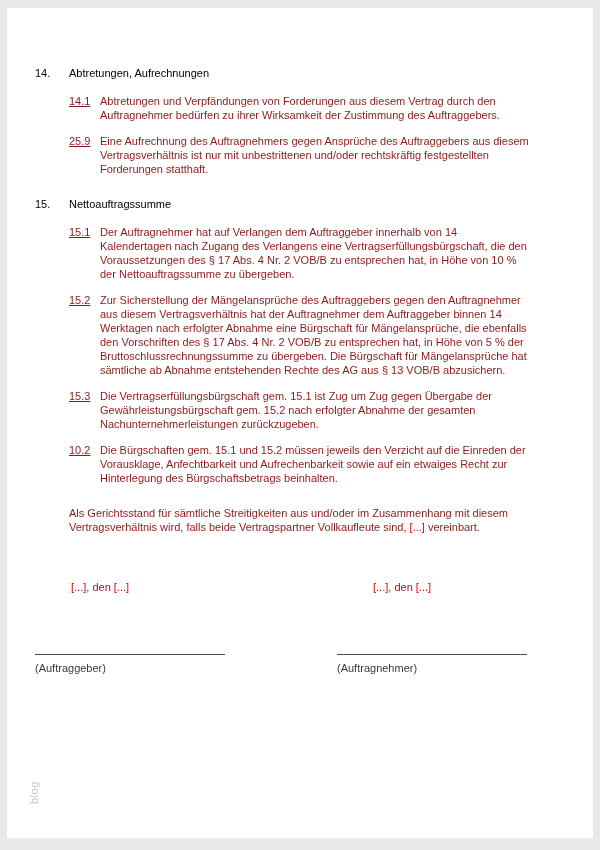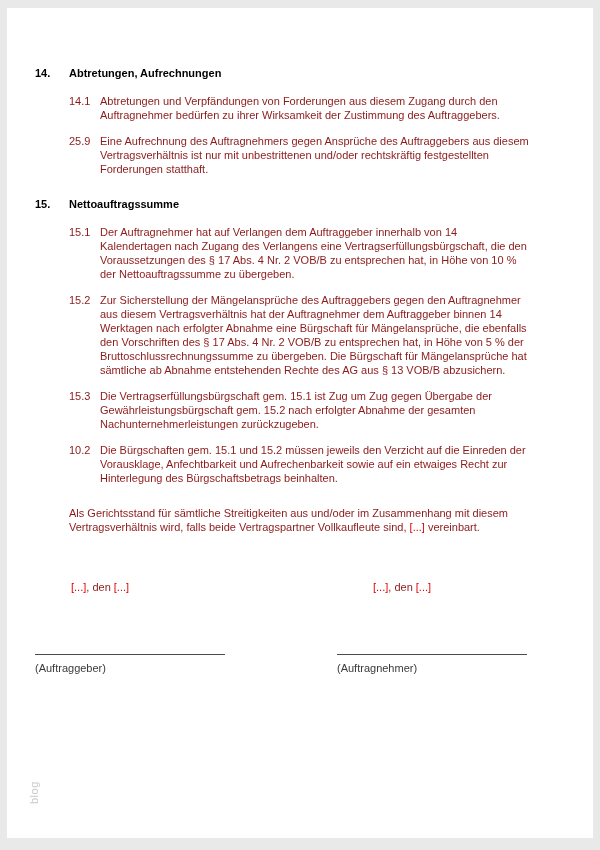--- a/index.html
+++ b/index.html
@@ -16,27 +16,27 @@
     background:#ffffff;
     position:relative;
     padding:58px 62px 40px 28px;
     color:#8b1a1a;
     font-size:11px;
     line-height:14px;
   }
   .sec { margin-bottom:21px; }
   .sec-head {
     display:flex;
-    font-weight:bold;
+    font-weight:normal;
     color:#000000;
     margin-bottom:14px;
   }
   .sec-num { width:34px; flex:none; }
   .item { display:flex; margin-left:34px; margin-bottom:12px; }
-  .item-num { width:31px; flex:none; }
+  .item-num { width:31px; flex:none;text-decoration:underline; }
   .item-text { flex:1; }
   .plain-para { margin-left:34px; margin-bottom:12px; }
   .ph { color:#e30000; }
   .two-col { display:flex; }
   .col-left { width:302px; flex:none; }
   .col-right { flex:1; }
   .date-row { margin-top:46px;padding-left:36px; }
   .sig-row { margin-top:60px; }
   .sig-line {
     width:190px;
@@ -61,21 +61,21 @@
 
 <div class="paper">
 
   <div class="sec">
     <div class="sec-head">
       <span class="sec-num">14.</span>
       <span>Abtretungen, Aufrechnungen</span>
     </div>
     <div class="item">
       <span class="item-num">14.1</span>
-      <div class="item-text">Abtretungen und Verpfändungen von Forderungen aus diesem Zugang durch den Auftragnehmer bedürfen zu ihrer Wirksamkeit der Zustimmung des Auftraggebers.</div>
+      <div class="item-text">Abtretungen und Verpfändungen von Forderungen aus diesem Vertrag durch den Auftragnehmer bedürfen zu ihrer Wirksamkeit der Zustimmung des Auftraggebers.</div>
     </div>
     <div class="item">
       <span class="item-num">25.9</span>
       <div class="item-text">Eine Aufrechnung des Auftragnehmers gegen Ansprüche des Auftraggebers aus diesem Vertragsverhältnis ist nur mit unbestrittenen und/oder rechtskräftig festgestellten Forderungen statthaft.</div>
     </div>
   </div>
 
   <div class="sec">
     <div class="sec-head">
       <span class="sec-num">15.</span>

